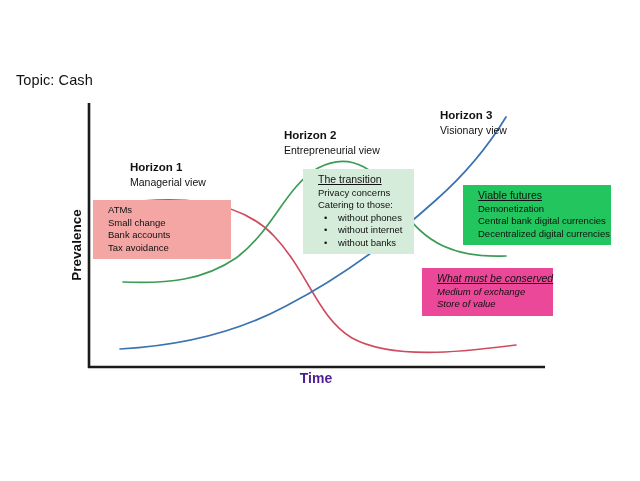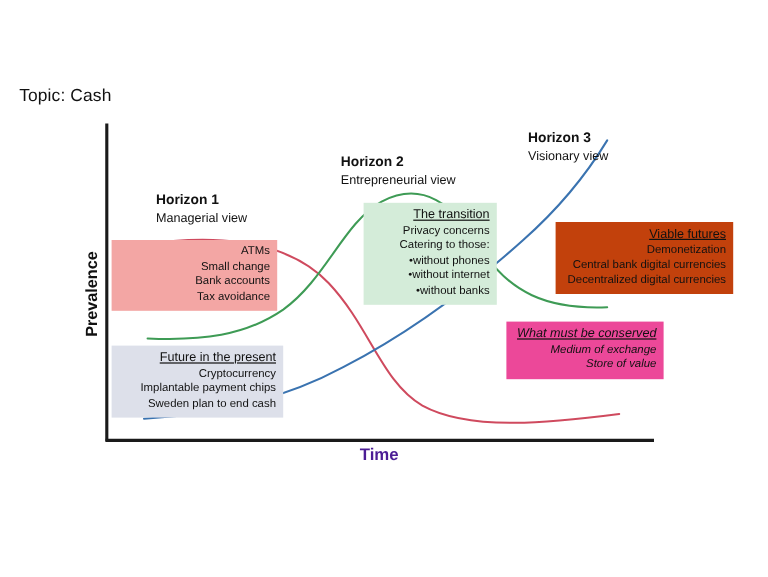--- a/index.html
+++ b/index.html
@@ -96,22 +96,21 @@
     line-height: 15px;
   }
   #horizon-1 { left: 130px; top: 160px; }
   #horizon-2 { left: 284px; top: 128px; }
   #horizon-3 { left: 440px; top: 108px; }
 
   
   .cbox {
     position: absolute;
     box-sizing: border-box;
-    padding: 4px 6px 5px 0;
-    text-align: right;
+    padding: 4px 6px 5px 15px;
   }
   .cbox .bx-title {
     font-size: 10.5px;
     font-weight: 400;
     color: #111111;
     text-decoration: underline;
     display: block;
     line-height: 13.5px;
     white-space: nowrap;
   }
@@ -144,21 +143,21 @@
   #box-future {
     left: 93px;  top: 288px;  width: 143px;
     background: #dde0ea;
   }
   #box-transition {
     left: 303px; top: 169px;  width: 111px;
     background: #d4ecd9;
   }
   #box-viable {
     left: 463px; top: 185px;  width: 148px;
-    background: #c2410c;
+    background: #22c55e;
   }
   #box-conserved {
     left: 422px; top: 268px;  width: 131px;
     background: #ec4899;
     font-style: italic;
   }
 </style>
 </head>
 <body>
 
@@ -196,26 +195,20 @@
     <span class="h-sub">Visionary view</span>
   </div>
 
   <div class="cbox" id="box-current">
     <span class="bx-line">ATMs</span>
     <span class="bx-line">Small change</span>
     <span class="bx-line">Bank accounts</span>
     <span class="bx-line">Tax avoidance</span>
   </div>
 
-  <div class="cbox" id="box-future">
-    <span class="bx-title">Future in the present</span>
-    <span class="bx-line">Cryptocurrency</span>
-    <span class="bx-line">Implantable payment chips</span>
-    <span class="bx-line">Sweden plan to end cash</span>
-  </div>
 
   <div class="cbox" id="box-transition">
     <span class="bx-title">The transition</span>
     <span class="bx-line">Privacy concerns</span>
     <span class="bx-line">Catering to those:</span>
     <span class="bx-bullet"><span class="dot">•</span><span>without phones</span></span>
     <span class="bx-bullet"><span class="dot">•</span><span>without internet</span></span>
     <span class="bx-bullet"><span class="dot">•</span><span>without banks</span></span>
   </div>
 

